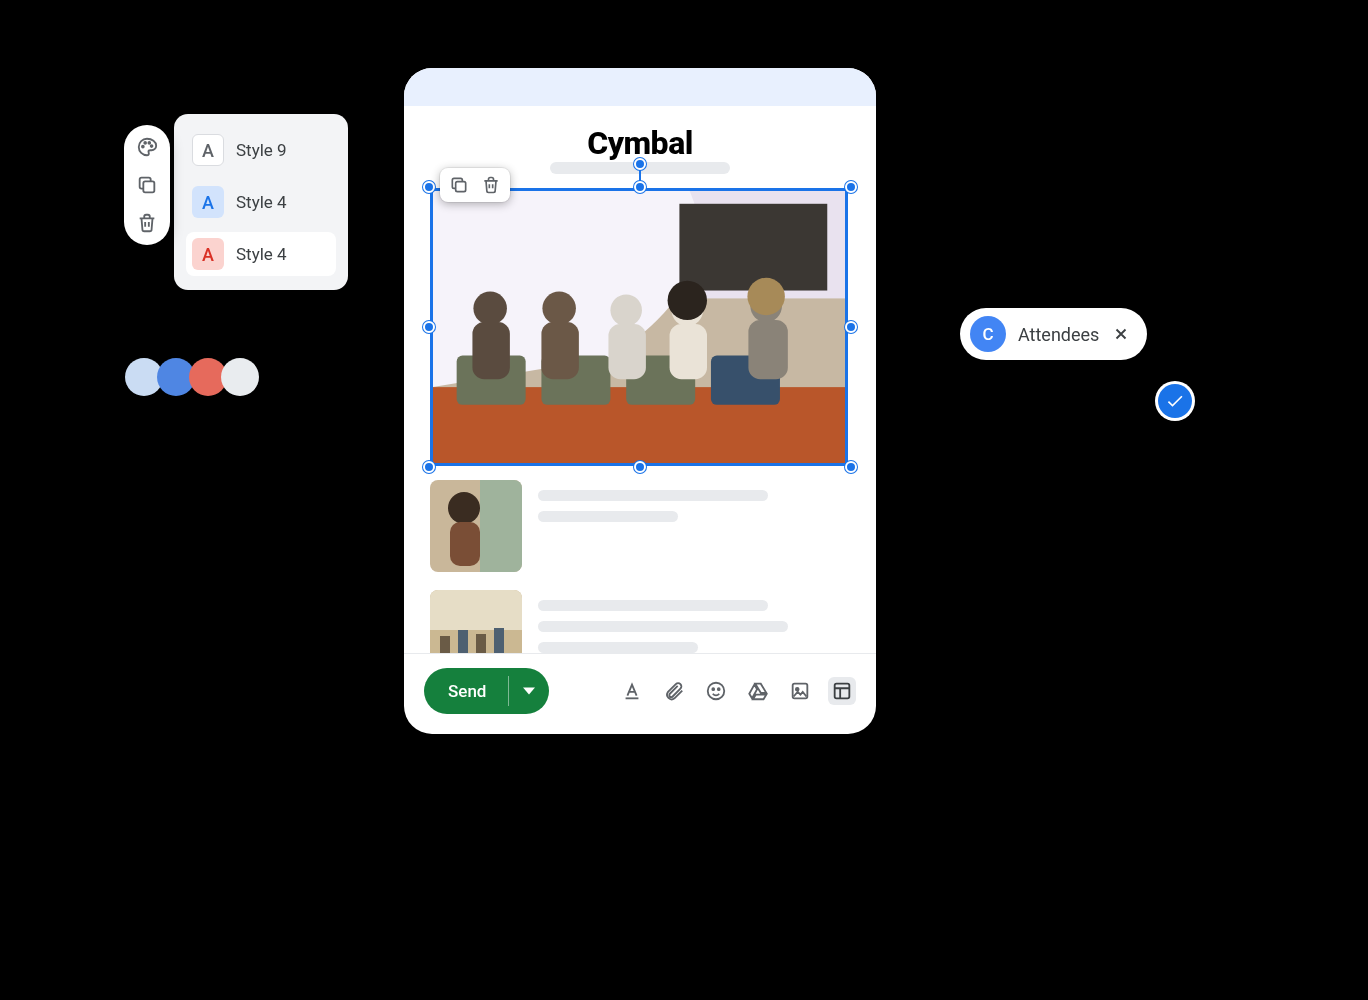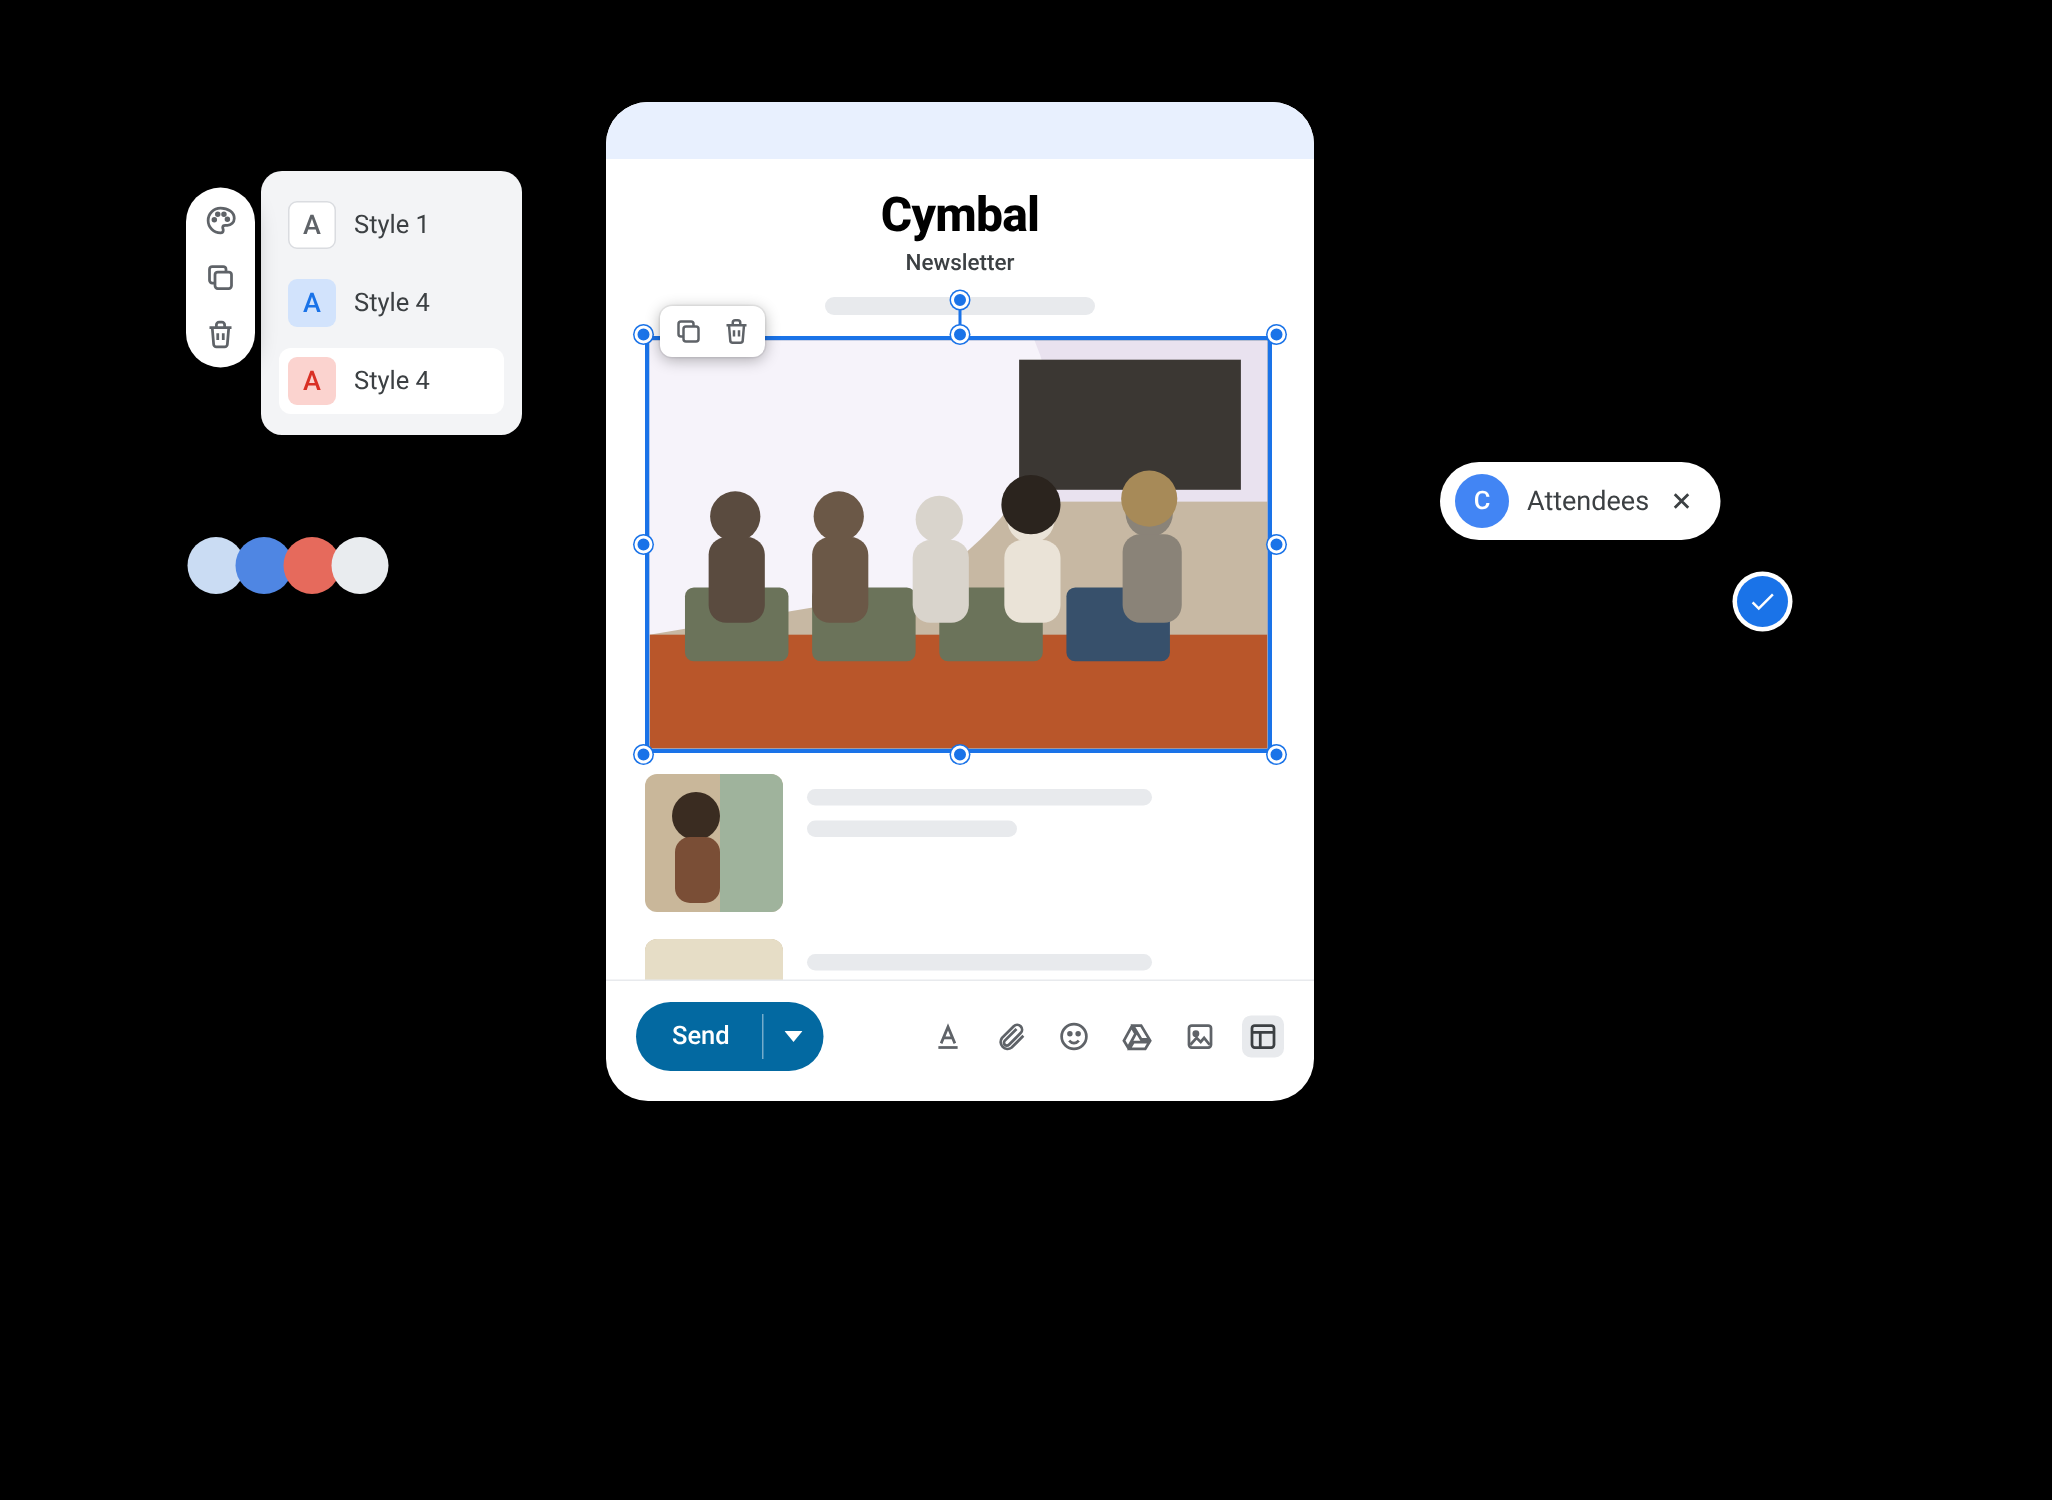--- a/index.html
+++ b/index.html
@@ -201,21 +201,21 @@
   .compose .footer {
     border-top: 1px solid #e8eaed;
     padding: 14px 20px 20px 20px;
     display:flex;
     align-items:center;
     gap: 14px;
   }
   .send-btn {
     display:flex;
     align-items:stretch;
-    background:#0369a1;
+    background:#15803d;
     border-radius: 26px;
     overflow:hidden;
     color:#fff;
     cursor:pointer;
     height:46px;
   }
   .send-btn .label {
     padding: 0 22px 0 24px;
     font-size: 17px;
     font-weight:500;
@@ -262,21 +262,21 @@
   }
   .layout-check svg{width:20px;height:20px;fill:#fff;}
   .layout-wrap { position:absolute; left:888px; top:398px; width:290px;}
 </style>
 </head>
 <body>
 
 <div class="style-panel">
   <div class="style-row">
     <div class="style-swatch s1">A</div>
-    <span>Style 1</span>
+    <span>Style 9</span>
   </div>
   <div class="style-row">
     <div class="style-swatch s2">A</div>
     <span>Style 4</span>
   </div>
   <div class="style-row hover">
     <div class="style-swatch s3">A</div>
     <span>Style 4</span>
   </div>
 </div>
@@ -308,21 +308,20 @@
   <div class="dot" style="background:#cadcf3"></div>
   <div class="dot" style="background:#4f86e3"></div>
   <div class="dot" style="background:#e66a5c"></div>
   <div class="dot" style="background:#e9ecef"></div>
 </div>
 
 <div class="compose">
   <div class="topbar"></div>
   <div class="body">
     <div class="brand">Cymbal</div>
-    <div class="subtitle">Newsletter</div>
     <div class="placeholder-bar newsletter-header-bar"></div>
 
     <div class="selected-block">
       <div class="float-toolbar">
         <div class="tbtn">
           <svg viewBox="0 0 24 24" fill="none" stroke="currentColor" stroke-width="2">
               <rect x="8" y="8" width="12" height="12" rx="2"></rect>
               <path d="M16 8V6a2 2 0 0 0-2-2H6a2 2 0 0 0-2 2v8a2 2 0 0 0 2 2h2"></path>
             </svg>
         </div>

